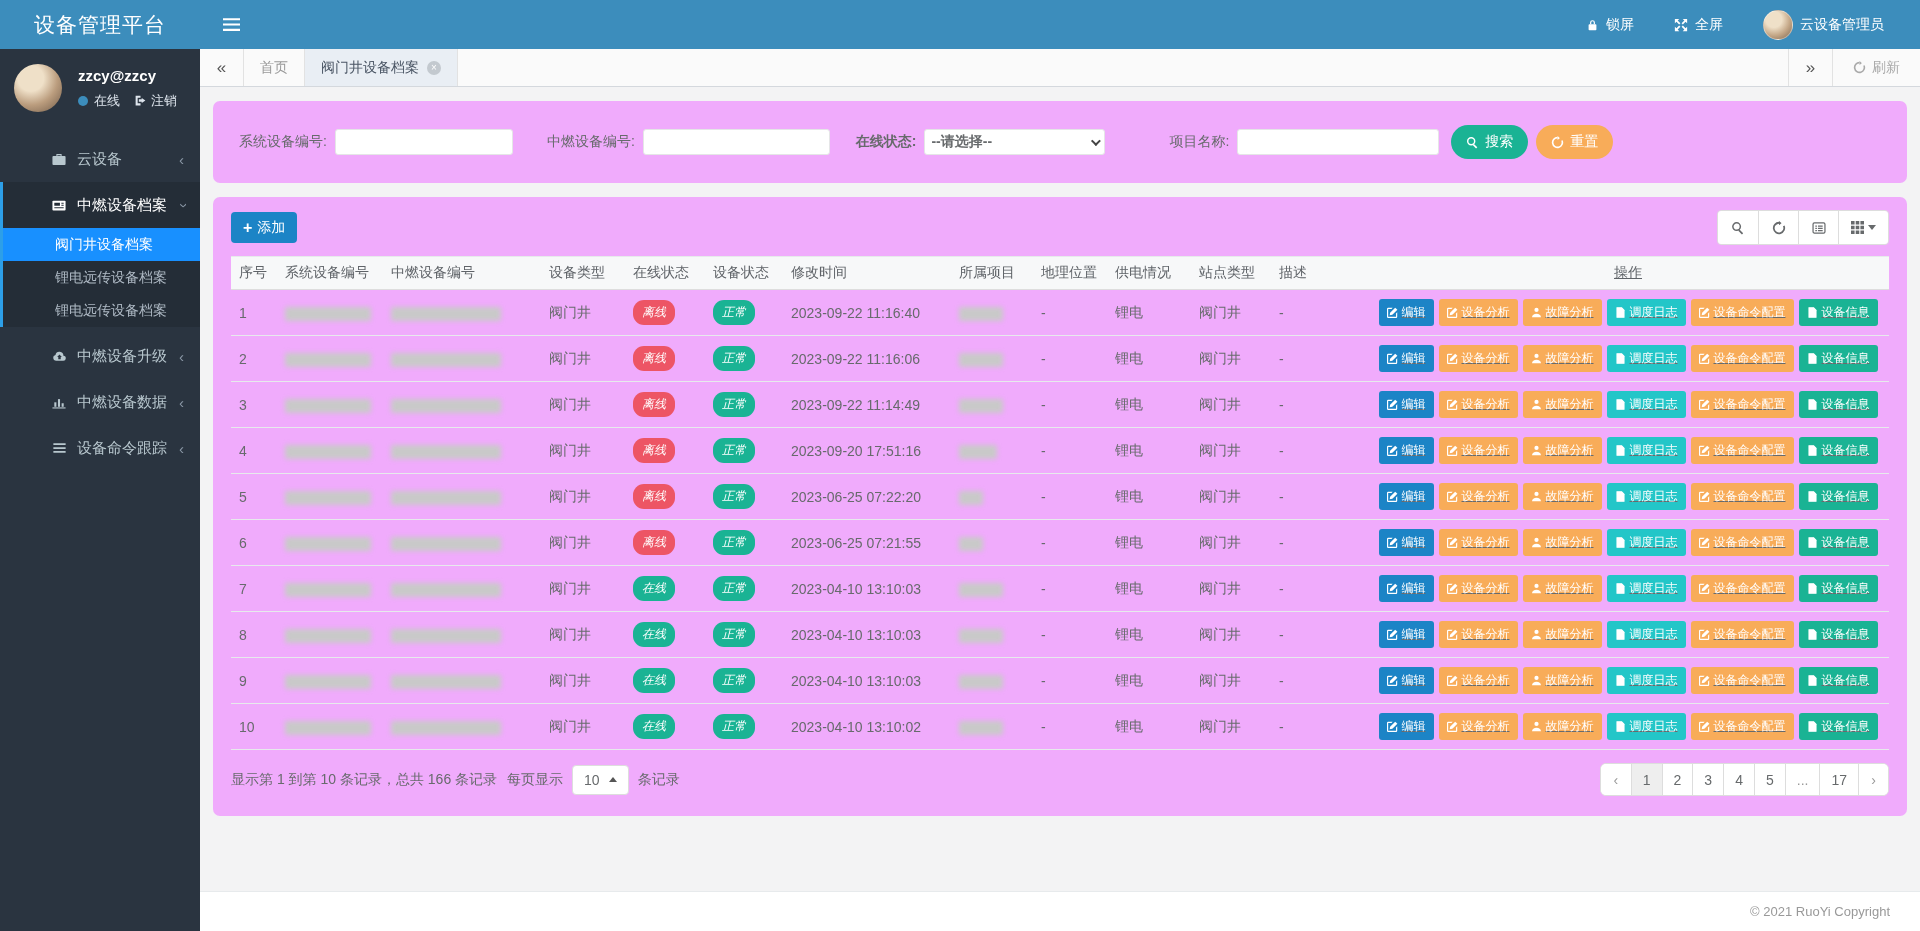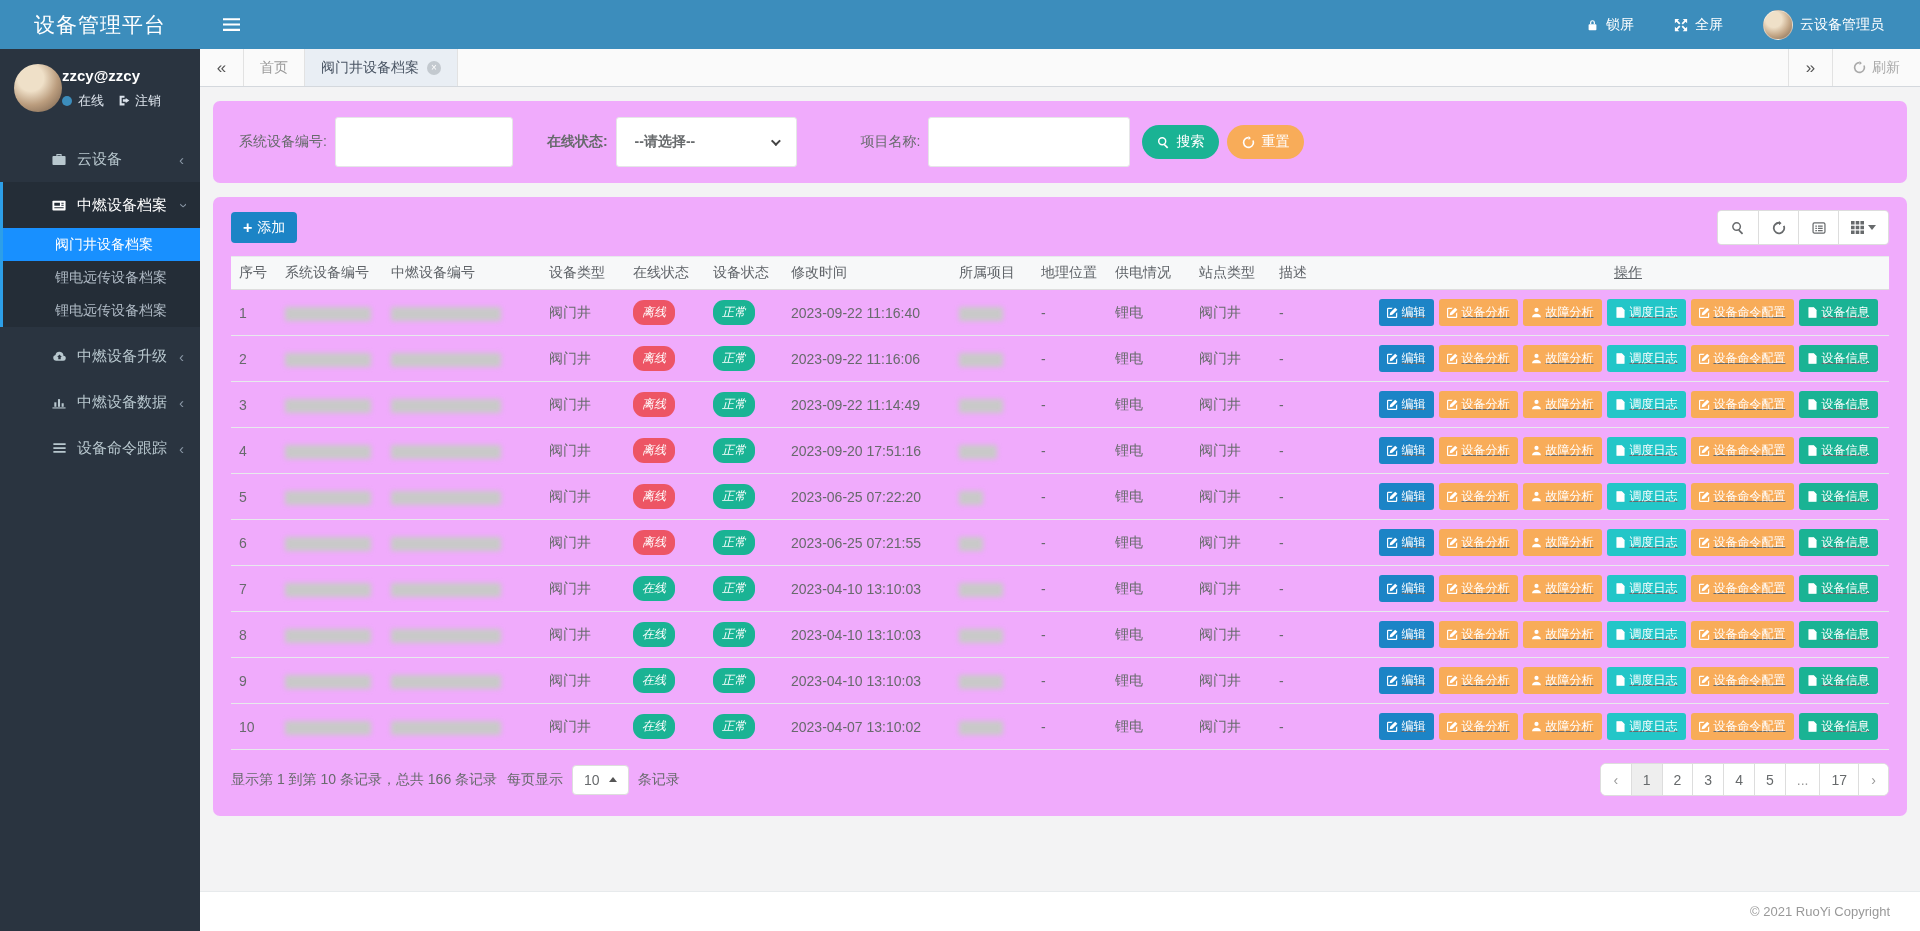--- a/index.html
+++ b/index.html
@@ -10,21 +10,21 @@
   
   .topbar { position:absolute; top:0; left:0; right:0; height:49px; background:#3c8dbc; display:flex; align-items:stretch; color:#fff; z-index:5; }
   .brand { width:200px; display:flex; align-items:center; justify-content:center; font-size:21px; letter-spacing:1px; }
   .hamburger { width:62px; display:flex; align-items:center; justify-content:center; cursor:pointer; }
   .topbar-right { margin-left:auto; display:flex; align-items:center; gap:40px; padding-right:36px; font-size:14px; }
   .top-item { display:flex; align-items:center; gap:7px; cursor:pointer; }
   .avatar-sm { width:30px; height:30px; border-radius:50%; background:radial-gradient(circle at 35% 30%, #efe0c8 0 30%, #c4a787 60%, #7a624c 100%); border:1px solid rgba(255,255,255,.4); }
 
   
   .sidebar { position:absolute; top:49px; left:0; bottom:0; width:200px; background:#2a3440; }
-  .user-panel { display:flex; align-items:center; gap:0; padding:15px 14px 12px 14px; }
+  .user-panel { display:flex; align-items:center; gap:16px; padding:15px 14px 12px 14px; }
   .avatar-lg { width:48px; height:48px; border-radius:50%; background:radial-gradient(circle at 35% 30%, #efe0c8 0 28%, #bb9d7e 58%, #6d5846 100%); flex:none; }
   .user-name { color:#fff; font-weight:bold; font-size:15px; }
   .user-status { display:flex; align-items:center; gap:6px; margin-top:8px; font-size:13px; color:#dde4ec; }
   .dot { width:10px; height:10px; border-radius:50%; background:#3c8dbc; }
   .logout { display:flex; align-items:center; gap:4px; margin-left:8px; cursor:pointer; }
   .menu { margin-top:12px; }
   .menu-group.expanded { border-left:3px solid #2d9fe8; background:#242d37; margin-bottom:6px; }
   .menu-item { height:46px; display:flex; align-items:center; padding:0 16px 0 22px; color:#b8c7ce; font-size:15px; cursor:pointer;margin-left:28px; }
   .menu-group.expanded .menu-item { padding-left:19px; color:#fff; }
   .mi-icon { width:18px; margin-right:9px; display:flex; justify-content:center; }
@@ -42,21 +42,21 @@
   .tabbar-right { margin-left:auto; display:flex; align-items:stretch; }
   .fwd-btn { width:44px; display:flex; align-items:center; justify-content:center; color:#555; font-size:17px; border-left:1px solid #e2e2e2; cursor:pointer; }
   .refresh-btn { display:flex; align-items:center; gap:6px; padding:0 20px; border-left:1px solid #e2e2e2; color:#a9a9a9; font-size:14px; cursor:pointer; }
 
   
   .content { position:absolute; left:200px; top:87px; right:0; bottom:40px; padding:14px 13px; }
   .panel { background:#f0abfc; border-radius:7px; }
   .search-panel { height:82px; display:flex; align-items:center; padding:0 26px; margin-bottom:14px; }
   .form-group { display:flex; align-items:center; }
   .form-label { font-size:14px; margin-right:8px; white-space:nowrap; }
-  .form-control { height:50px; border:1px solid #e5e6e7; border-radius:3px; padding:0 18px; font-size:14px; color:#676a6c; background:#fff;justify-content:space-between; }
+  .form-control { height:26px; border:1px solid #e5e6e7; border-radius:3px; padding:0 6px; font-size:14px; color:#676a6c; background:#fff;justify-content:space-between; }
   .w1{width:178px;} .w2{width:187px;} .w3{width:181px;} .w4{width:202px;}
   .mr1{margin-right:34px;} .mr2{margin-right:26px;} .mr3{margin-right:64px;font-weight:bold;} .mr4{margin-right:12px;}
   .select { display:flex; align-items:center; cursor:pointer; }
   .sel-caret { margin-left:auto; width:7px; height:7px; border-right:2px solid #444; border-bottom:2px solid #444; transform:rotate(45deg) translateY(-2px); }
   .btn-pill { height:34px; border:none; border-radius:17px; color:#fff; font-size:14px; padding:0 15px; display:inline-flex; align-items:center; gap:6px; cursor:pointer; }
   .btn-reset { margin-left:8px; }
 
   .table-panel { min-height:560px; padding:13px 18px 20px; }
   .panel-toolbar { display:flex; align-items:center; }
   .btn-add { border:none; border-radius:4px; color:#fff; height:31px; padding:0 12px; font-size:14px; display:inline-flex; align-items:center; gap:5px; cursor:pointer; }
@@ -245,20 +245,24 @@
     </div>
   </div>
 </div>
 
 <div class="content">
 
   <div class="panel search-panel">
     <div class="form-group mr1">
       <span class="form-label">系统设备编号:</span>
       <input class="form-control w1" value="" style="">
+    </div>
+    <div class="form-group mr2">
+      <span class="form-label">中燃设备编号:</span>
+      <input class="form-control w2" value="" style="">
     </div>
     <div class="form-group mr3">
       <span class="form-label">在线状态:</span>
       <div class="form-control w3 select">
         <span>--请选择--</span>
         <span class="sel-caret"></span>
       </div>
     </div>
     <div class="form-group mr4">
       <span class="form-label">项目名称:</span>
@@ -900,21 +904,21 @@
               </div>
             </td>
           </tr>
           <tr>
             <td>10</td>
             <td><span class="rd rd-sys"></span></td>
             <td><span class="rd rd-zr"></span></td>
             <td>阀门井</td>
             <td><span class="badge" style="background:#1ab394">在线</span></td>
             <td><span class="badge" style="background:#1ab394">正常</span></td>
-            <td>2023-04-07 13:10:02</td>
+            <td>2023-04-10 13:10:02</td>
             <td><span class="rd rd-proj"></span></td>
             <td>-</td>
             <td>锂电</td>
             <td>阀门井</td>
             <td>-</td>
             <td class="col-op">
               <div class="row-actions">
                 <button class="btn-xs" style="background: rgb(28, 132, 198);">
                   <svg viewBox="0 0 14 14">
                     <path d="M13 6.8v5.7A1.5 1.5 0 0 1 11.5 14h-10A1.5 1.5 0 0 1 0 12.5v-10A1.5 1.5 0 0 1 1.5 1H7.2L5.7 2.5H1.5v10h10V8.3z"></path>

